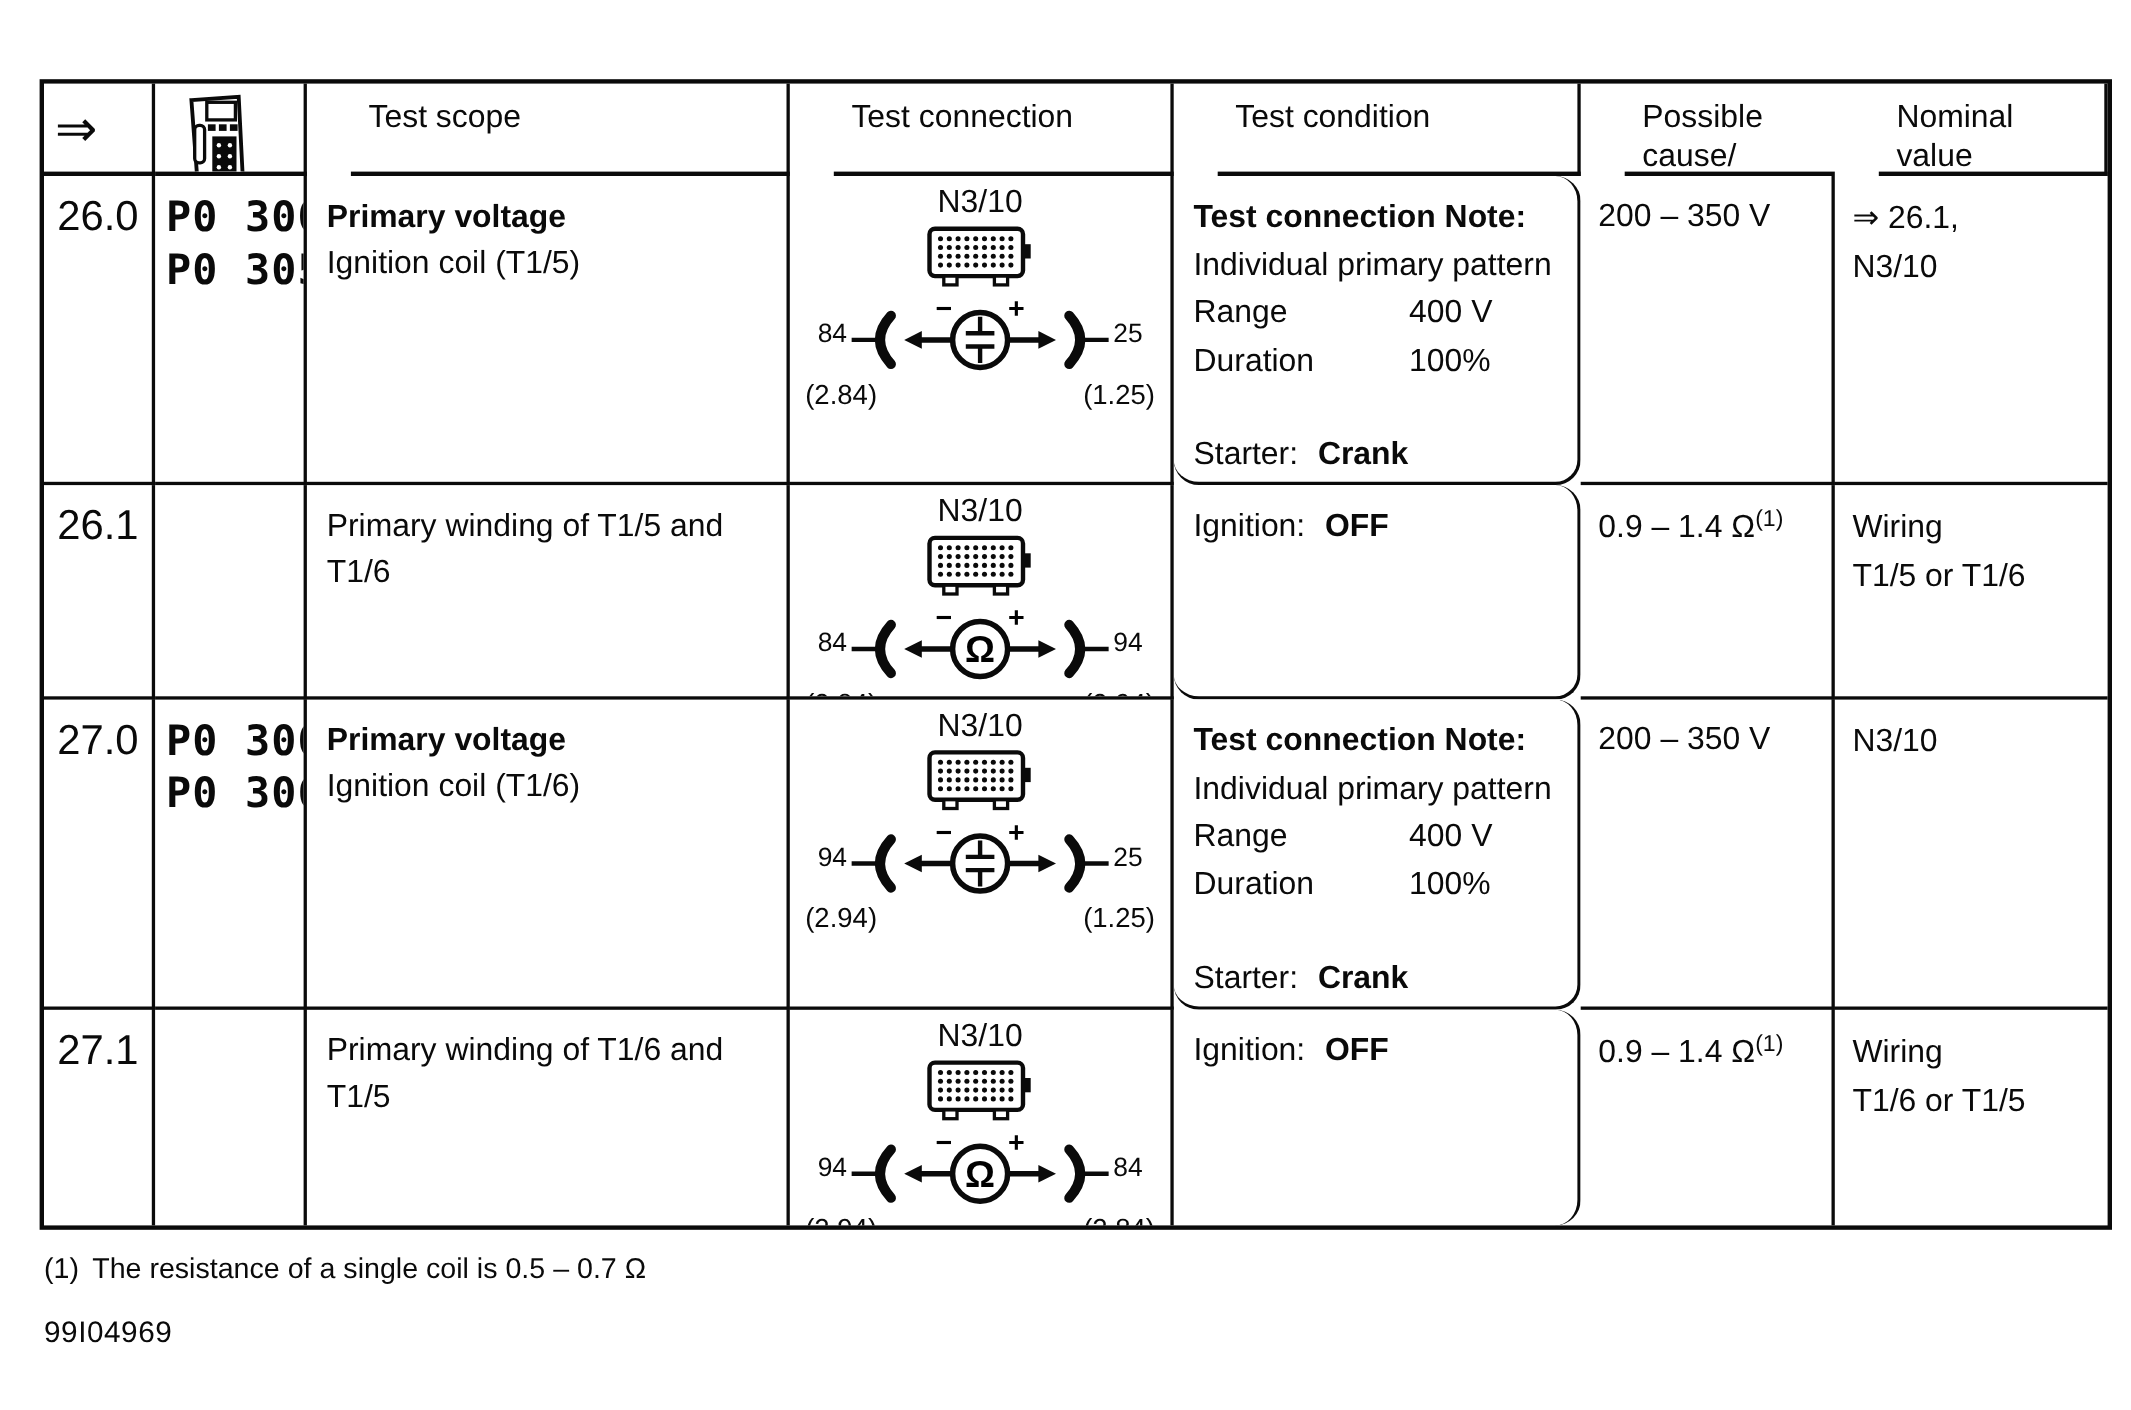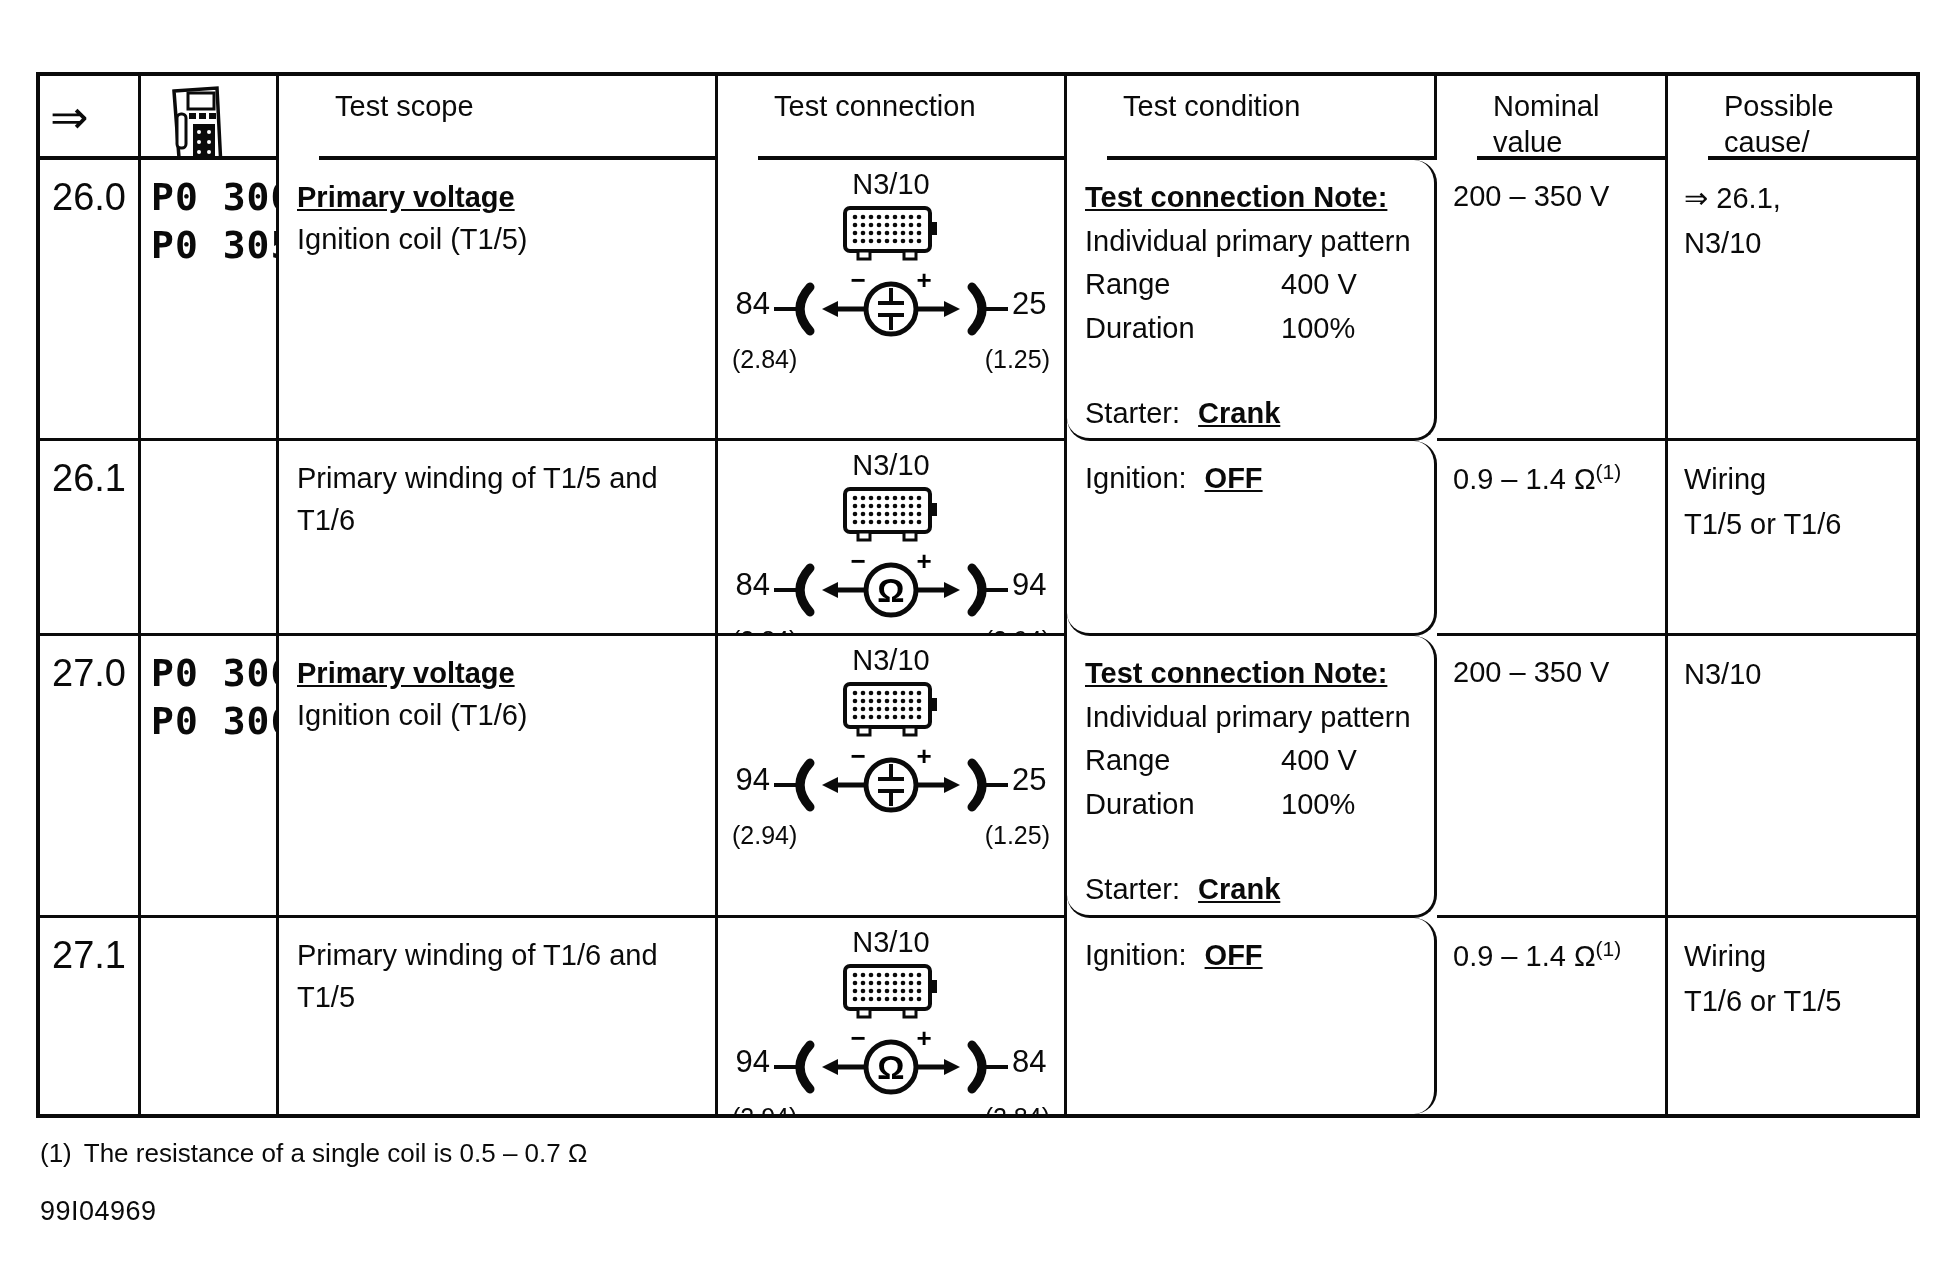--- a/index.html
+++ b/index.html
@@ -19,33 +19,33 @@
   .hb{border-bottom:4px solid #0a0a0a;}
   .be{border-bottom:none;}
 
   .hcell{padding:12px 14px 0 16px;font-size:29px;line-height:1.25;margin-left:40px;}
   .arrowcell{font-size:46px;padding:14px 0 0 10px;}
   .iconcell{padding:6px 0 0 20px;}
   .stepcell{padding:16px 0 0 12px;font-size:38px;}
   .codecell{padding:14px 0 0 10px;}
   .lcd{font-family:"DejaVu Sans Mono", monospace;font-weight:bold;font-size:38px;line-height:1.25;letter-spacing:1px;white-space:nowrap;}
   .scopecell{padding:16px 14px 0 18px;font-size:29px;line-height:1.45;}
-  .b{font-weight:bold;text-decoration:underline;}
+  .b{font-weight:bold;}
   .condcell{padding:16px 12px 0 18px;font-size:29px;line-height:1.5;border-radius:23px;}
   .plabel{display:inline-block;width:196px;}
   .stateline{margin-top:42px;}
   .stategap{display:inline-block;width:18px;}
   .nomcell{padding:16px 10px 0 16px;font-size:29px;line-height:1.4;white-space:nowrap;}
   .sup{font-size:21px;vertical-align:10px;letter-spacing:0;}
   .remcell{padding:16px 10px 0 16px;font-size:29px;line-height:1.55;}
 
   .conn{display:flex;flex-direction:column;align-items:center;padding-top:8px;}
   .conn-module-label{font-size:29px;line-height:1.15;margin-bottom:4px;}
   .conn-pins{display:flex;align-items:center;margin-top:2px;}
-  .pin{font-size:31px;padding:0 4px;white-space:nowrap;}
+  .pin{font-size:24px;padding:0 4px;white-space:nowrap;}
   .conn-bottom{width:318px;display:flex;justify-content:space-between;font-size:25px;margin-top:2px;}
 
   .footnote{position:absolute;left:40px;top:1138px;font-size:26px;}
   .footnote .fm{margin-right:12px;}
   .docnum{position:absolute;left:40px;top:1196px;font-size:27px;letter-spacing:0.5px;}
 
   svg{display:block;}
 </style>
 </head>
 <body>
@@ -70,25 +70,25 @@
             <circle cx="48" cy="60" r="2" fill="#fff"></circle>
           <circle cx="38" cy="70" r="2" fill="#fff"></circle>
             <circle cx="48" cy="70" r="2" fill="#fff"></circle>
           <rect x="16" y="32" width="9" height="34" rx="4" fill="#fff" stroke="#0a0a0a" stroke-width="3"></rect>
         </svg>
       </span>
     </div>
     <div class="c hb hcell">Test scope</div>
     <div class="c hb hcell">Test connection</div>
     <div class="c hb hcell">Test condition</div>
-    <div class="c hb hcell">Nominal value</div>
     <div class="c ce hb hcell">
       <div>Possible cause/</div>
       <div>Remedy</div>
     </div>
+    <div class="c hb hcell">Nominal value</div>
 
     <div class="c stepcell">26.0</div>
     <div class="c codecell">
       <div class="lcd">P0 300</div>
       <div class="lcd">P0 305</div>
     </div>
     <div class="c scopecell">
       <div class="b">Primary voltage</div>
       <div>Ignition coil (T1/5)</div>
     </div>

